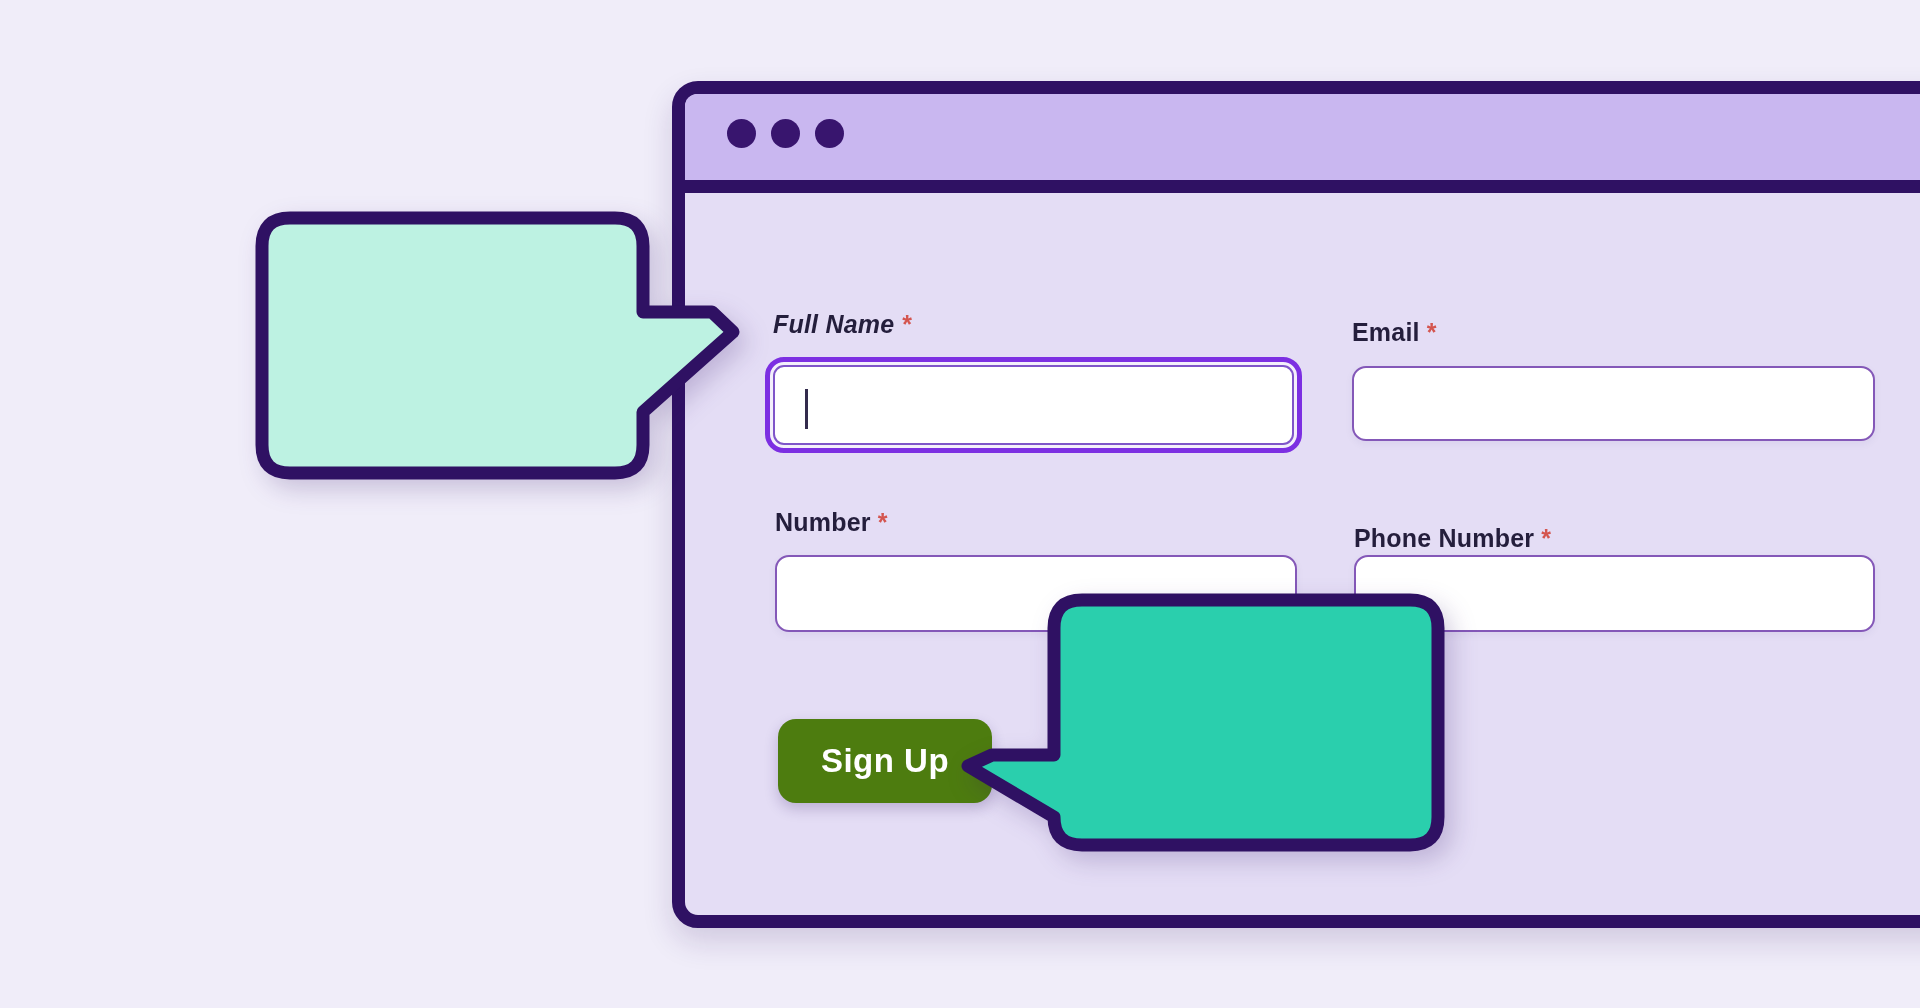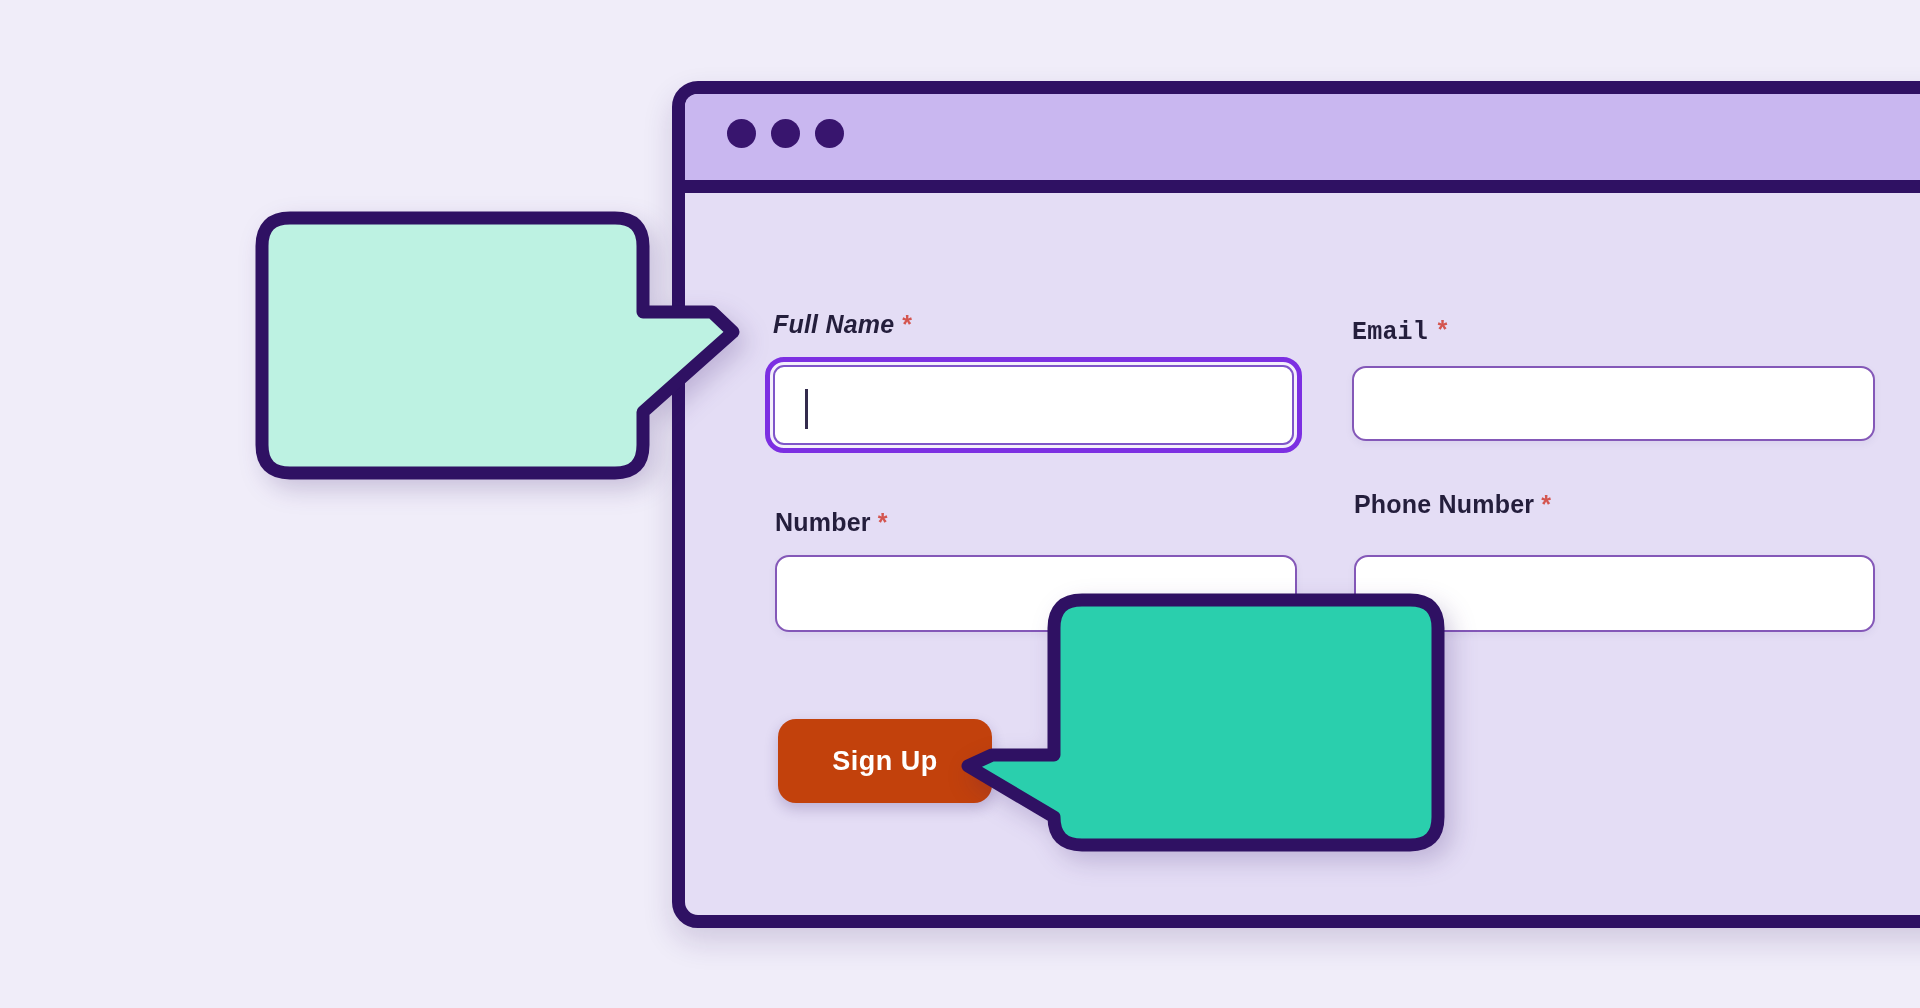--- a/index.html
+++ b/index.html
@@ -94,26 +94,26 @@
     position: absolute;
     left: 35px; top: 27px;
     width: 3px; height: 40px;
     background: #332B4D;
     pointer-events: none;
   }
   .signup-btn {
     position: absolute;
     left: 93px; top: 625px;
     width: 214px; height: 84px;
-    background: #c2410c;
+    background: #4d7c0f;
     border: none;
     border-radius: 18px;
     color: #FFFFFF;
     font-family: "Liberation Sans", sans-serif;
-    font-size: 27px;
+    font-size: 33px;
     font-weight: 700;
     letter-spacing: 0.5px;
     display: flex;
     align-items: center;
     justify-content: center;
     cursor: pointer;
     box-shadow: 0 6px 14px rgba(47, 17, 99, 0.22);
   }
 
   
@@ -143,31 +143,31 @@
     </div>
 
     <div class="field-label" style="left:88px; top:218px;font-style:italic;">
       <span>Full Name</span><span class="req">*</span>
     </div>
     <div class="focus-ring" style="left:80px; top:263px; width:537px; height:96px;">
       <input type="text" class="text-field inner-field" value="" style="">
       <span class="caret"></span>
     </div>
 
-    <div class="field-label" style="left:667px; top:226px;font-family:Liberation Mono, monospace;">
+    <div class="field-label" style="left:667px; top:226px;">
       <span>Email</span><span class="req">*</span>
     </div>
     <input type="text" class="text-field" style="left: 667px; top: 272px; width: 523px; height: 75px;" value="">
 
     <div class="field-label" style="left:90px; top:416px;">
       <span>Number</span><span class="req">*</span>
     </div>
     <input type="text" class="text-field" style="left: 90px; top: 461px; width: 522px; height: 77px;" value="">
 
-    <div class="field-label" style="left:669px; top:398px;">
+    <div class="field-label" style="left:669px; top:432px;">
       <span>Phone Number</span><span class="req">*</span>
     </div>
     <input type="text" class="text-field" style="left: 669px; top: 461px; width: 521px; height: 77px;" value="">
 
     <button class="signup-btn">Sign Up</button>
   </div>
 
   <svg class="callout-svg" style="left:235px; top:190px;" width="520" height="310" viewBox="0 0 520 310">
     <path class="bubble-path" d="M 55 28 H 380 Q 408 28 408 56 V 122 L 477 122 L 498 142 L 408 222 V 255 Q 408 283 380 283 H 55 Q 27 283 27 255 V 56 Q 27 28 55 28 Z" fill="#BDF2E2"></path>
   </svg>

